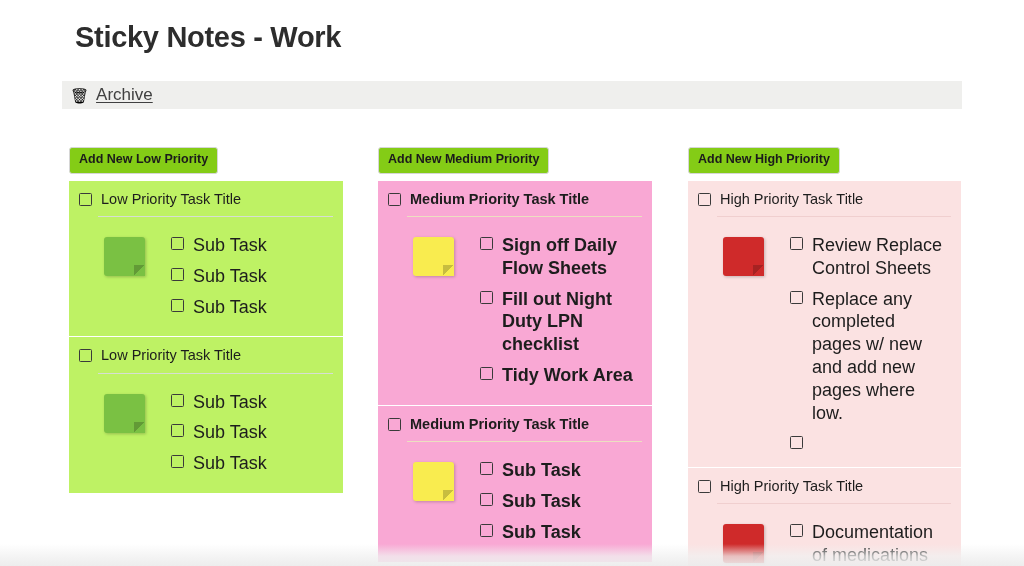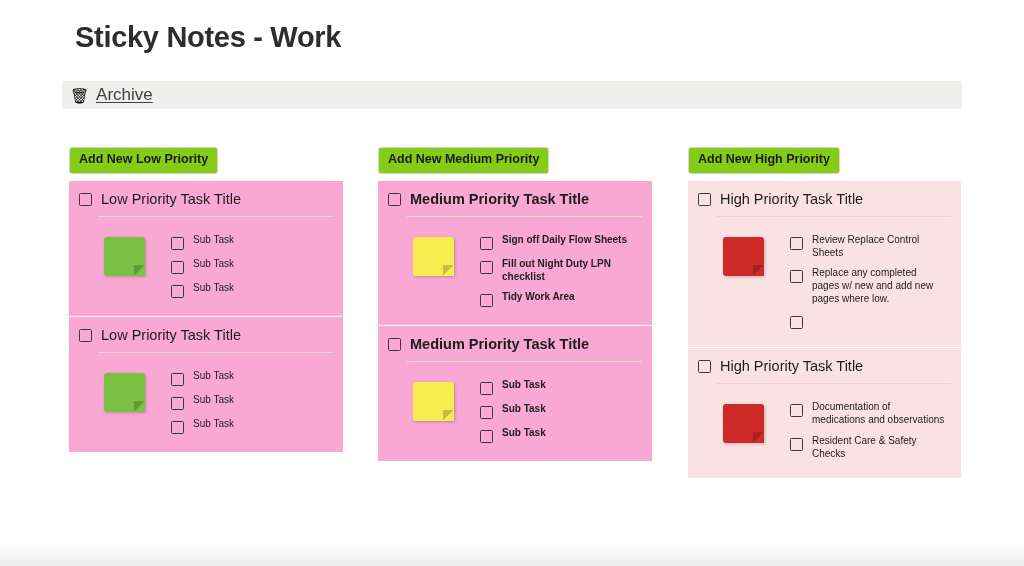--- a/index.html
+++ b/index.html
@@ -84,21 +84,21 @@
   }
 
   .card-stack { width: 100%; }
 
   .card {
     width: 100%;
     padding: 0;
   }
   .card + .card { margin-top: 0; }
 
-  .card-low    { background: #f9a8d4; }
+  .card-low    { background: #bef264; }
   .card-medium { background: #f9a8d4; font-weight: bold; }
   .card-high   { background: #fbe2e2; }
 
   .card-sep-low    { border-top: 1px solid #ffffff; }
   .card-sep-medium { border-top: 1px solid #ffffff; }
   .card-sep-high   { border-top: 1px solid #ffffff; }
 
   .card-header {
     display: flex;
     align-items: flex-start;
@@ -153,21 +153,21 @@
     flex: 1 1 auto;
     padding-right: 8px;
   }
   .subtask {
     display: flex;
     align-items: flex-start;
     margin-bottom: 8px;
   }
   .subtask:last-child { margin-bottom: 0; }
   .subtask-label {
-    font-size: 10px;
+    font-size: 18px;
     color: #1d1d1d;
     line-height: 1.27;
     margin-left: 9px;
     max-width: 152px;
   }
 
   
   .cbx {
     flex: 0 0 auto;
     width: 13px; height: 13px;

